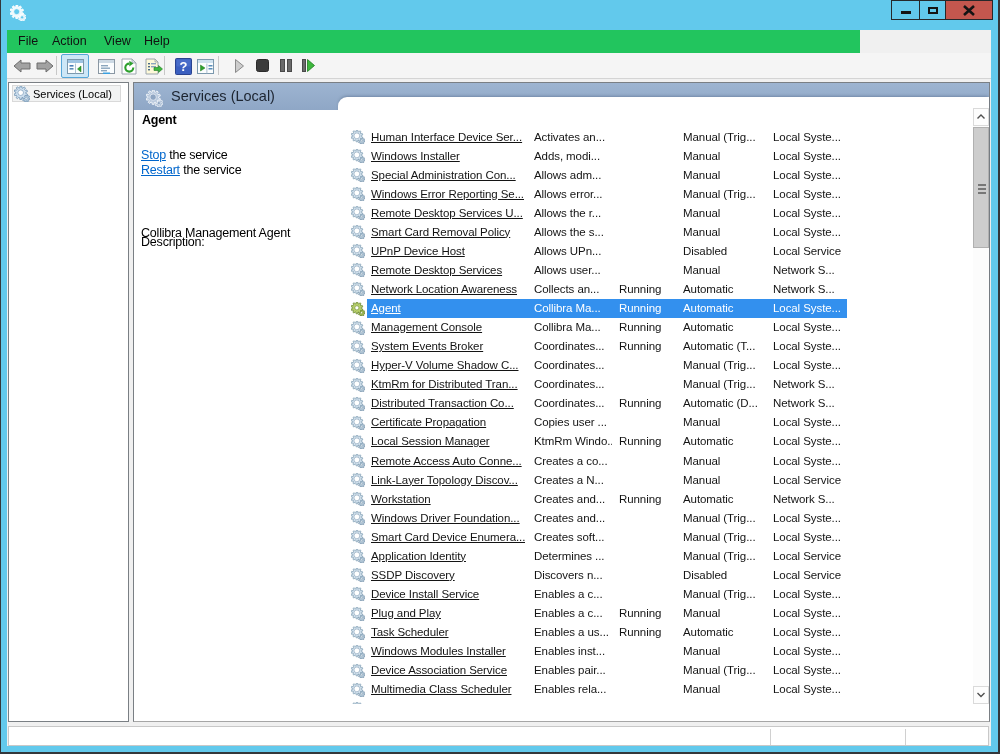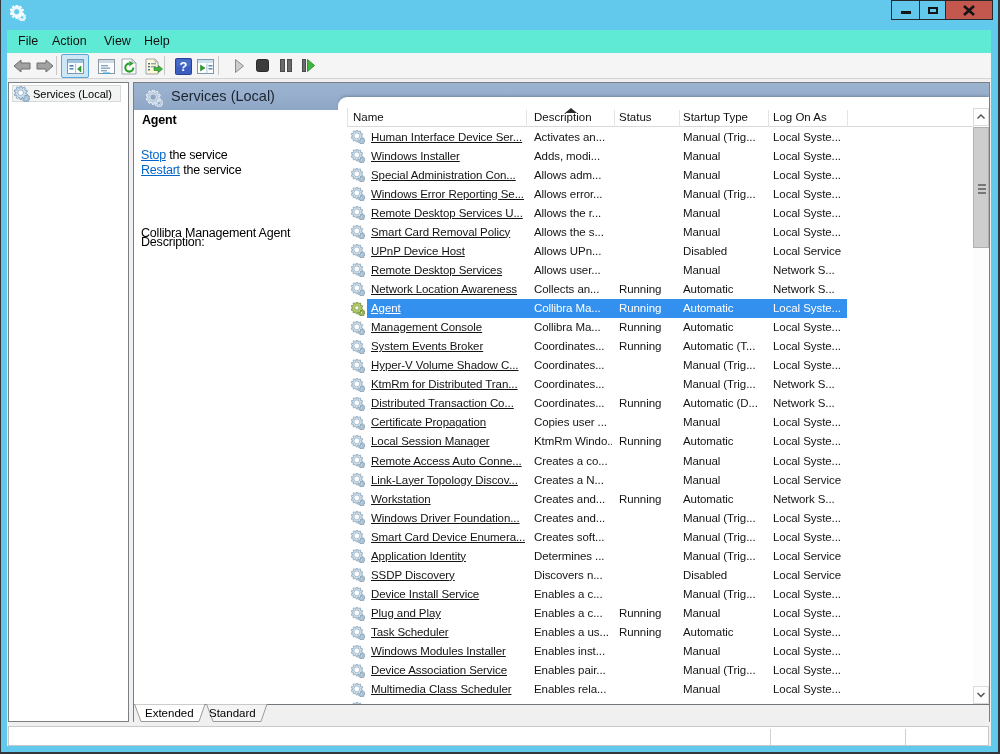--- a/index.html
+++ b/index.html
@@ -13,21 +13,21 @@
 #brdR{position:absolute;left:991px;top:30px;width:8px;height:723px;background:#62c9ec;}
 #brdB{position:absolute;left:1px;top:746px;width:998px;height:7px;background:#62c9ec;}
 #ticon{position:absolute;left:9px;top:5px;}
 .wbtn{position:absolute;top:0px;height:20px;border:1px solid #26282a;z-index:61;}
 #btnmin{left:891px;width:29px;background:#62c9ec;}
 #btnmax{left:919px;width:27px;background:#62c9ec;}
 #btncls{left:945px;width:48px;background:#c4574e;}
 #btnmin .g{position:absolute;left:9px;top:10px;width:10px;height:3px;background:#141414;}
 #btnmax .g{position:absolute;left:8px;top:6px;width:10px;height:7px;border:2px solid #141414;}
 #btncls svg{position:absolute;left:16px;top:4px;}
-#menubar{position:absolute;left:7px;top:30px;width:984px;height:23px;background:#5eead4;}
+#menubar{position:absolute;left:7px;top:30px;width:853px;height:23px;background:#22c55e;}
 #menubar span{position:absolute;top:4px;font-size:12.5px;color:#111;}
 #toolbar{position:absolute;left:7px;top:53px;width:984px;height:26px;background:#f5f5f5;border-bottom:1px solid #d4d4d4;}
 .tsep{position:absolute;top:3px;width:1px;height:19px;background:#c8c8c8;}
 .tico{position:absolute;top:5px;}
 #treetog{position:absolute;left:54px;top:1px;width:28px;height:24px;background:#cde7f7;border:1px solid #56a6d8;border-radius:2px;}
 #treetog svg{position:absolute;left:5px;top:3px;}
 #tree{position:absolute;left:8px;top:82px;width:121px;height:640px;background:#fff;border:1px solid #7a7f84;}
 #treesel{position:absolute;left:3px;top:2px;width:109px;height:17px;background:#f2f3f3;border:1px solid #d9d9d9;}
 #treesel svg{position:absolute;left:1px;top:0px;}
 #treesel span{position:absolute;left:20px;top:2px;font-size:11px;color:#000;white-space:nowrap;}
@@ -196,33 +196,20 @@
   </div>
   <div id="whitebox"></div>
   <div id="desc">
     <div class="b">Agent</div>
     <div class="l1"><a class="lnk">Stop</a> the service</div>
     <div class="l2"><a class="lnk">Restart</a> the service</div>
     <div class="d1">Description:</div>
     <div class="d2">Collibra Management Agent</div>
   </div>
   <div id="lists">
-    <div id="lhead">
-      <span style="left:5px">Name</span>
-      <span style="left:186px">Description</span>
-      <span style="left:271px">Status</span>
-      <span style="left:335px">Startup Type</span>
-      <span style="left:425px">Log On As</span>
-      <div class="hsep" style="left:178px"></div>
-      <div class="hsep" style="left:266px"></div>
-      <div class="hsep" style="left:331px"></div>
-      <div class="hsep" style="left:420px"></div>
-      <div class="hsep" style="left:499px"></div>
-      <div id="sortarrow"></div>
-    </div>
 <div class="row" style="top:44.50px">
         <svg class="gico" width="14" height="14">
           <path d="M13.96 10.84 L13.72 12.00 L12.81 11.80 L12.38 12.43 L12.91 13.20 L11.93 13.85 L11.42 13.07 L10.68 13.21 L10.51 14.13 L9.35 13.90 L9.55 12.98 L8.92 12.56 L8.15 13.09 L7.50 12.10 L8.28 11.60 L8.14 10.85 L7.22 10.68 L7.45 9.52 L8.37 9.73 L8.79 9.09 L8.26 8.33 L9.25 7.67 L9.75 8.46 L10.50 8.31 L10.67 7.39 L11.83 7.63 L11.62 8.54 L12.26 8.97 L13.02 8.44 L13.68 9.42 L12.89 9.93 L13.04 10.67 Z" fill="#b7ccdc" stroke="#7f9ab0" stroke-width="0.79"></path>
           <path d="M11.31 3.48 L11.77 4.96 L10.34 5.47 L10.33 6.55 L11.74 7.10 L11.24 8.57 L9.78 8.15 L9.14 9.01 L9.96 10.29 L8.69 11.18 L7.76 9.98 L6.73 10.30 L6.64 11.82 L5.09 11.79 L5.05 10.28 L4.03 9.93 L3.06 11.10 L1.82 10.17 L2.68 8.92 L2.06 8.04 L0.59 8.42 L0.13 6.94 L1.56 6.43 L1.57 5.35 L0.16 4.80 L0.66 3.33 L2.12 3.75 L2.76 2.89 L1.94 1.61 L3.21 0.72 L4.14 1.92 L5.17 1.60 L5.26 0.08 L6.81 0.11 L6.85 1.62 L7.87 1.97 L8.84 0.80 L10.08 1.73 L9.22 2.98 L9.84 3.86 Z" fill="#d3e2ee" stroke="#87a2b7" stroke-width="0.79"></path>
           <circle cx="5.86" cy="5.86" r="2.89" fill="#ffffff" stroke="#87a2b7" stroke-width="0.61"></circle>
           <circle cx="10.59" cy="10.76" r="0.88" fill="#ffffff" stroke="#7f9ab0" stroke-width="0.53"></circle>
         </svg>
         <span class="c n">Human Interface Device Ser...</span>
         <span class="c d">Activates an...</span>
         <span class="c s"></span>
@@ -626,29 +613,18 @@
             <path class="chev" d="M3.5 6 L7 9.5 L10.5 6"></path>
           </svg>
         </div>
       <div id="sthumb">
         <div class="grip" style="top:56px"></div>
         <div class="grip" style="top:60px"></div>
         <div class="grip" style="top:64px"></div>
       </div>
     </div>
   </div>
-  <div id="tabstrip">
-      <svg class="tabshape" style="left:0px" width="72" height="18">
-<path d="M0.5 0 L71 0 L65 17.5 L7 17.5 Z" fill="#ffffff" stroke="#9b9b9b" stroke-width="1"></path>
-<path d="M7 17.5 L65 17.5" stroke="#9b9b9b"></path>
-</svg>
-      <span class="tlbl" style="left:11px">Extended</span>
-      <svg class="tabshape" style="left:72px" width="62" height="18">
-<path d="M0.5 0 L61 0 L55 17.5 L7 17.5 Z" fill="#f4f4f4" stroke="#9b9b9b" stroke-width="1"></path>
-</svg>
-      <span class="tlbl" style="left:75px">Standard</span>
-    </div>
 </div>
 <div id="status">
   <div class="sdiv" style="left:761px"></div>
   <div class="sdiv" style="left:896px"></div>
 </div>
 <div id="frame"></div>
 
 </body></html>

